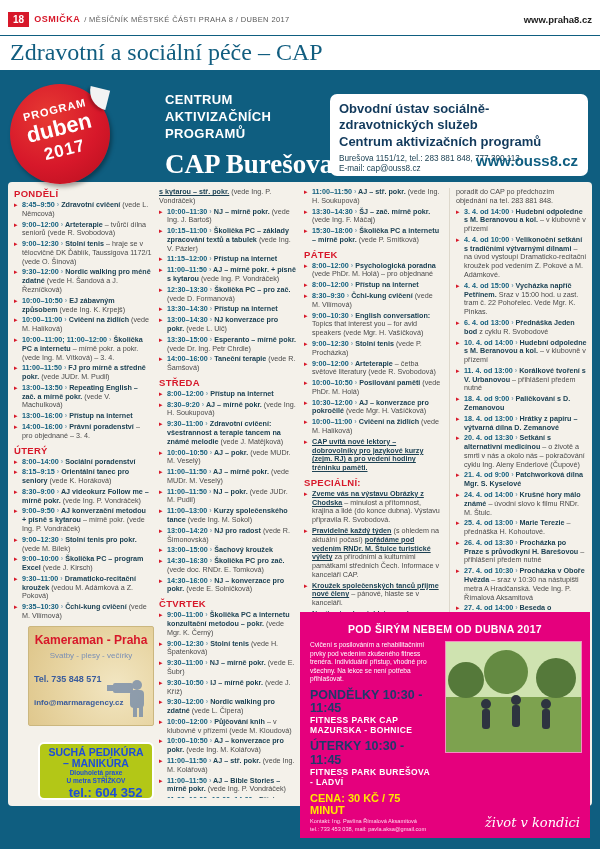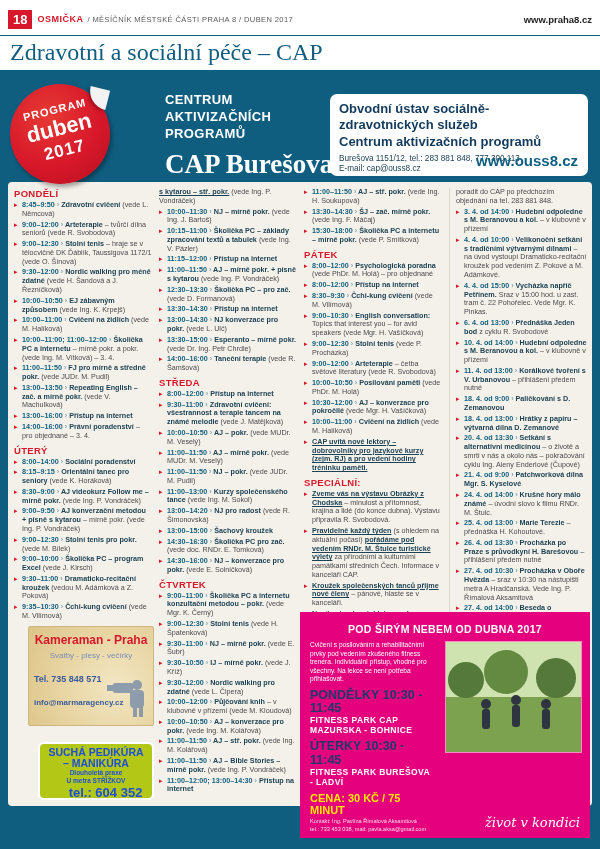--- a/index.html
+++ b/index.html
@@ -1,21 +1,21 @@
 <!DOCTYPE html>
 <html><head>
 <meta charset="utf-8">
 <style>
   html,body{margin:0;padding:0;}
   body{width:600px;height:849px;position:relative;background:#0f5e80;font-family:"Liberation Sans",sans-serif;overflow:hidden;}
 
   
   .masthead{position:absolute;left:0;top:0;width:600px;height:35px;background:#ffffff;}
   .masthead-inner{position:absolute;left:8px;right:8px;top:10px;height:18px;display:flex;align-items:center;}
-  .pagenum{background:#d7182a;color:#fff;font-weight:bold;font-size:13px;padding:2px 5px;margin-right:5px;}
+  .pagenum{background:#d7182a;color:#fff;font-weight:bold;font-size:10px;padding:2px 5px;margin-right:5px;}
   .brand{color:#d7182a;font-weight:bold;font-size:9px;letter-spacing:.5px;margin-right:4px;}
   .tagline{color:#5a5a5a;font-size:7.5px;letter-spacing:.4px;}
   .site{margin-left:auto;color:#222;font-weight:bold;font-size:9.5px;}
 
   .titlebar{position:absolute;left:0;top:35px;width:600px;height:37px;background:#fff;border-top:1px solid #0f5e80;border-bottom:2px solid #0f5e80;box-sizing:border-box;}
   .page-title{position:absolute;left:10px;top:3px;font-family:"Liberation Serif",serif;font-size:24px;color:#125e80;font-weight:normal;}
 
   
   .badge{position:absolute;left:10px;top:84px;width:100px;height:100px;border-radius:50%;
     background:radial-gradient(circle at 38% 32%,#e73a33 0%,#d7182a 55%,#b60f1e 100%);
@@ -164,20 +164,21 @@
       <div class="item"><span class="arr">▸</span><span class="time">10:15–11:00</span><span class="sep"> › </span><span class="ttl">Školička PC – základy zpracování textů a tabulek</span> <span class="det">(vede Ing. V. Pázler)</span></div>
       <div class="item"><span class="arr">▸</span><span class="time">11:15–12:00</span><span class="sep"> › </span><span class="ttl">Přístup na internet</span></div>
       <div class="item"><span class="arr">▸</span><span class="time">11:00–11:50</span><span class="sep"> › </span><span class="ttl">AJ – mírně pokr. + písně s kytarou</span> <span class="det">(vede Ing. P. Vondráček)</span></div>
       <div class="item"><span class="arr">▸</span><span class="time">12:30–13:30</span><span class="sep"> › </span><span class="ttl">Školička PC – pro zač.</span> <span class="det">(vede D. Formanová)</span></div>
       <div class="item"><span class="arr">▸</span><span class="time">13:30–14:30</span><span class="sep"> › </span><span class="ttl">Přístup na internet</span></div>
       <div class="item"><span class="arr">▸</span><span class="time">13:00–14:30</span><span class="sep"> › </span><span class="ttl">NJ konverzace pro pokr.</span> <span class="det">(vede L. Ulč)</span></div>
       <div class="item"><span class="arr">▸</span><span class="time">13:30–15:00</span><span class="sep"> › </span><span class="ttl">Esperanto – mírně pokr.</span> <span class="det">(vede Dr. Ing. Petr Chrdle)</span></div>
       <div class="item"><span class="arr">▸</span><span class="time">14:00–16:00</span><span class="sep"> › </span><span class="ttl">Taneční terapie</span> <span class="det">(vede R. Šamšová)</span></div>
       <div class="day">STŘEDA</div>
       <div class="item"><span class="arr">▸</span><span class="time">8:00–12:00</span><span class="sep"> › </span><span class="ttl">Přístup na internet</span></div>
+      <div class="item"><span class="arr">▸</span><span class="time">8:30–9:20</span><span class="sep"> › </span><span class="ttl">AJ – mírně pokr.</span> <span class="det">(vede Ing. H. Soukupová)</span></div>
       <div class="item"><span class="arr">▸</span><span class="time">9:30–11:00</span><span class="sep"> › </span><span class="ttl">Zdravotní cvičení: všestrannost a terapie tancem na známé melodie</span> <span class="det">(vede J. Matějková)</span></div>
       <div class="item"><span class="arr">▸</span><span class="time">10:00–10:50</span><span class="sep"> › </span><span class="ttl">AJ – pokr.</span> <span class="det">(vede MUDr. M. Veselý)</span></div>
       <div class="item"><span class="arr">▸</span><span class="time">11:00–11:50</span><span class="sep"> › </span><span class="ttl">AJ – mírně pokr.</span> <span class="det">(vede MUDr. M. Veselý)</span></div>
       <div class="item"><span class="arr">▸</span><span class="time">11:00–11:50</span><span class="sep"> › </span><span class="ttl">NJ – pokr.</span> <span class="det">(vede JUDr. M. Pudil)</span></div>
       <div class="item"><span class="arr">▸</span><span class="time">11:00–13:00</span><span class="sep"> › </span><span class="ttl">Kurzy společenského tance</span> <span class="det">(vede Ing. M. Sokol)</span></div>
       <div class="item"><span class="arr">▸</span><span class="time">13:00–14:20</span><span class="sep"> › </span><span class="ttl">NJ pro radost</span> <span class="det">(vede R. Šimonovská)</span></div>
       <div class="item"><span class="arr">▸</span><span class="time">13:00–15:00</span><span class="sep"> › </span><span class="ttl">Šachový kroužek</span></div>
       <div class="item"><span class="arr">▸</span><span class="time">14:30–16:30</span><span class="sep"> › </span><span class="ttl">Školička PC pro zač.</span> <span class="det">(vede doc. RNDr. E. Tomková)</span></div>
       <div class="item"><span class="arr">▸</span><span class="time">14:30–16:00</span><span class="sep"> › </span><span class="ttl">NJ – konverzace pro pokr.</span> <span class="det">(vede E. Solničková)</span></div>
       <div class="day">ČTVRTEK</div>

